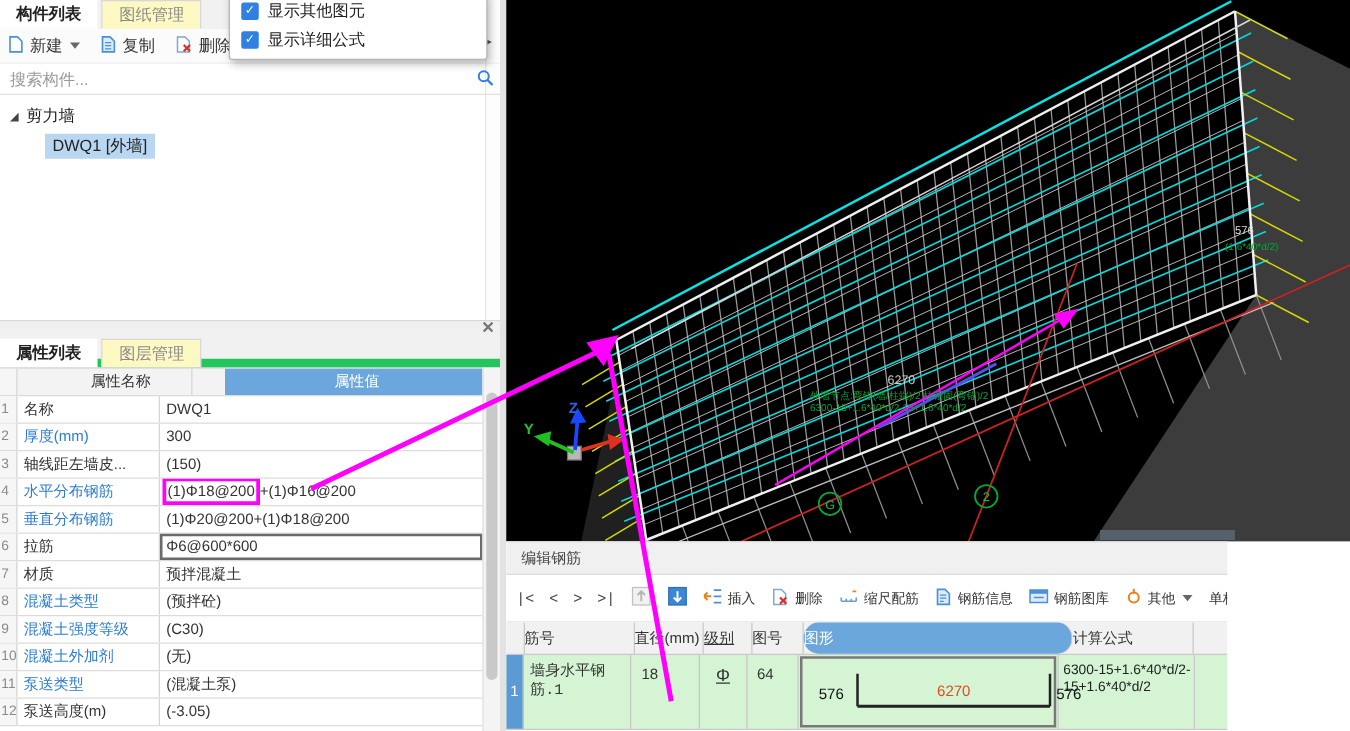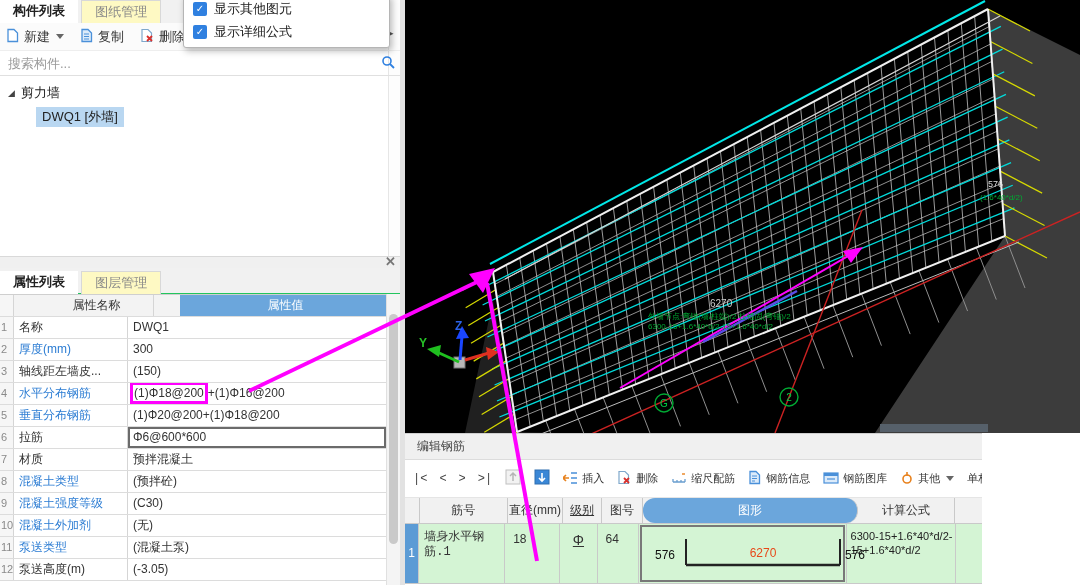--- a/index.html
+++ b/index.html
@@ -19,21 +19,21 @@
   .lp-search input::placeholder{color:#9a9a9a;}
   .search-ic{position:absolute;right:4px;top:4px;}
   .lp-strip-arrow{position:absolute;left:389px;top:28px;font-size:9px;color:#555;}
   .lp-strip{position:absolute;left:388px;top:0;width:12px;height:256px;border-left:1px solid #e6e6e6;background:#fdfdfd;}
   .lp-tree{position:absolute;left:0;top:76px;width:388px;height:180px;}
   .tree-group{position:absolute;left:8px;top:8px;font-size:13px;color:#222;display:flex;align-items:center;gap:6px;}
   .tree-tri{font-size:9px;color:#444;}
   .tree-item{position:absolute;left:36px;top:31px;height:20px;line-height:20px;padding:0 6px;background:#b9d7f1;color:#222;font-size:13px;}
   .lp-splitter{position:absolute;left:0;top:256px;width:400px;height:12px;background:#f0f0f0;border-top:1px solid #d9d9d9;border-bottom:1px solid #d9d9d9;}
   .pp-close{position:absolute;right:4px;top:-3px;font-size:13px;color:#777;font-weight:bold;}
-  .pp-tabs{position:absolute;left:0;top:268px;width:400px;height:26px;background:#f1f1f1;border-bottom:1px solid #22c55e;padding-top:3px;box-sizing:border-box;}
+  .pp-tabs{position:absolute;left:0;top:268px;width:400px;height:26px;background:#f1f1f1;border-bottom:7px solid #22c55e;padding-top:3px;box-sizing:border-box;}
   
   .pp-table{position:absolute;left:0;top:294px;width:386px;height:291px;border-top:1px solid #cfcfcf;font-size:12px;}
   .prow{display:flex;height:22px;line-height:21px;border-bottom:1px solid #dcdcdc;box-sizing:border-box;}
   .prow .c-no{width:14px;background:#f6f6f6;color:#8a8a8a;font-size:11px;text-align:left;padding-left:1px;border-right:1px solid #d5d5d5;box-sizing:border-box;}
   .prow .c-name{width:114px;padding-left:5px;border-right:1px solid #d5d5d5;box-sizing:border-box;overflow:hidden;white-space:nowrap;}
   .prow .c-val{flex:1;padding-left:5px;box-sizing:border-box;overflow:hidden;white-space:nowrap;position:relative;}
   .prow.hdr{background:#f3f3f3;gap:26px;}
   .prow.hdr .c-name{text-align:center;padding-left:0;color:#333;}
   .prow.hdr .c-val{background:#6ba6dc;color:#fff;text-align:center;}
   .blue-name{color:#2b7cd3;}
@@ -51,21 +51,21 @@
   .popup-row{display:flex;align-items:center;gap:7px;padding:5px 0 0 9px;font-size:13px;color:#222;}
   .chk{width:14px;height:14px;background:#2f80e0;border-radius:2px;color:#fff;font-size:10px;line-height:14px;text-align:center;flex:0 0 auto;}
   
   .bottom-panel{position:absolute;left:405px;top:433px;width:577px;height:152px;background:#fff;border-top:1px solid #cfcfcf;overflow:hidden;}
   .bp-title{height:25px;line-height:25px;background:#f0f0f0;border-bottom:1px solid #dcdcdc;padding-left:12px;color:#444;font-size:12px;}
   .bp-toolbar{height:37px;display:flex;align-items:center;gap:13px;padding-left:8px;border-bottom:1px solid #e5e5e5;white-space:nowrap;overflow:hidden;}
   .nav-g{display:flex;gap:12px;color:#444;font-size:12px;font-family:"Liberation Mono",monospace;}
   .bp-btn{display:flex;align-items:center;gap:4px;font-size:11px;color:#333;flex:0 0 auto;}
   
   .bp-table{display:flex;height:25px;background:#f1f1f1;border-bottom:1px solid #c9c9c9;font-size:12px;}
-  .bp-table>div{border-right:1px solid #c9c9c9;box-sizing:border-box;text-align:center;line-height:24px;color:#333;}
+  .bp-table>div{border-right:1px solid #c9c9c9;box-sizing:border-box;text-align:left;line-height:24px;color:#333;}
   .bp-row{display:flex;height:59px;background:#d4f4d4;border-bottom:1px solid #c9c9c9;font-size:12px;}
   .bp-row>div{border-right:1px solid #c9c9c9;box-sizing:border-box;}
   .w-no{width:17px;} .w-name{width:103px;} .w-dia{width:65px;} .w-grd{width:45px;text-decoration:underline;} .w-sno{width:48px;} .w-shape{width:252px;} .w-for{width:113px;} .w-last{width:32px;border-right:none!important;}
   .hdr-shape{background:#6ba6dc;color:#fff!important;border-radius:12px;}
   .cell-no{background:#5b9bd5;color:#fff;text-align:center;line-height:58px;}
   .cell-name{padding:6px 0 0 5px;font-family:Liberation Mono, monospace;}
   .cell-name span{display:inline-block;width:66px;line-height:15px;word-break:break-all;}
   .cell-dia,.cell-sno{padding:8px 0 0 8px;}
   .cell-grd{text-align:center;padding-top:8px;font-size:14px;}
   .cell-shape{position:relative;}

